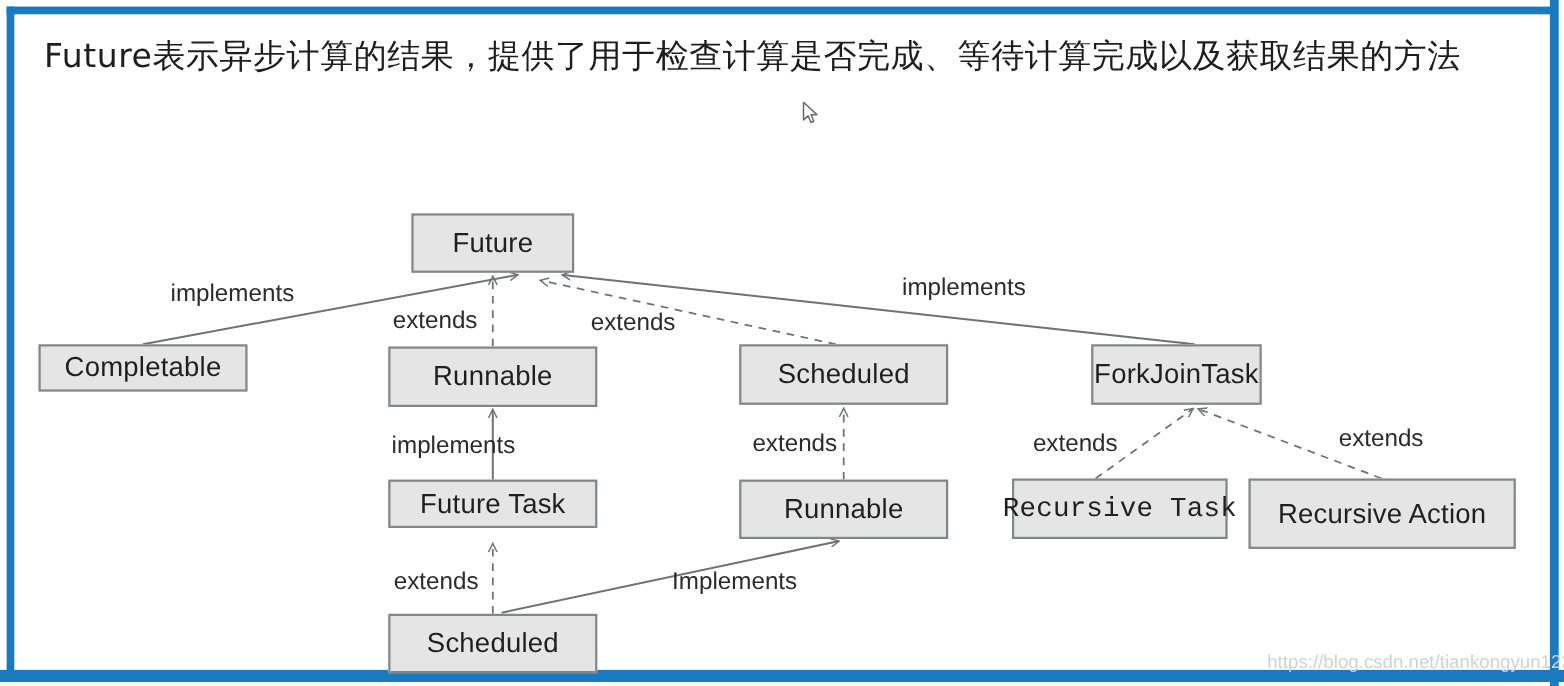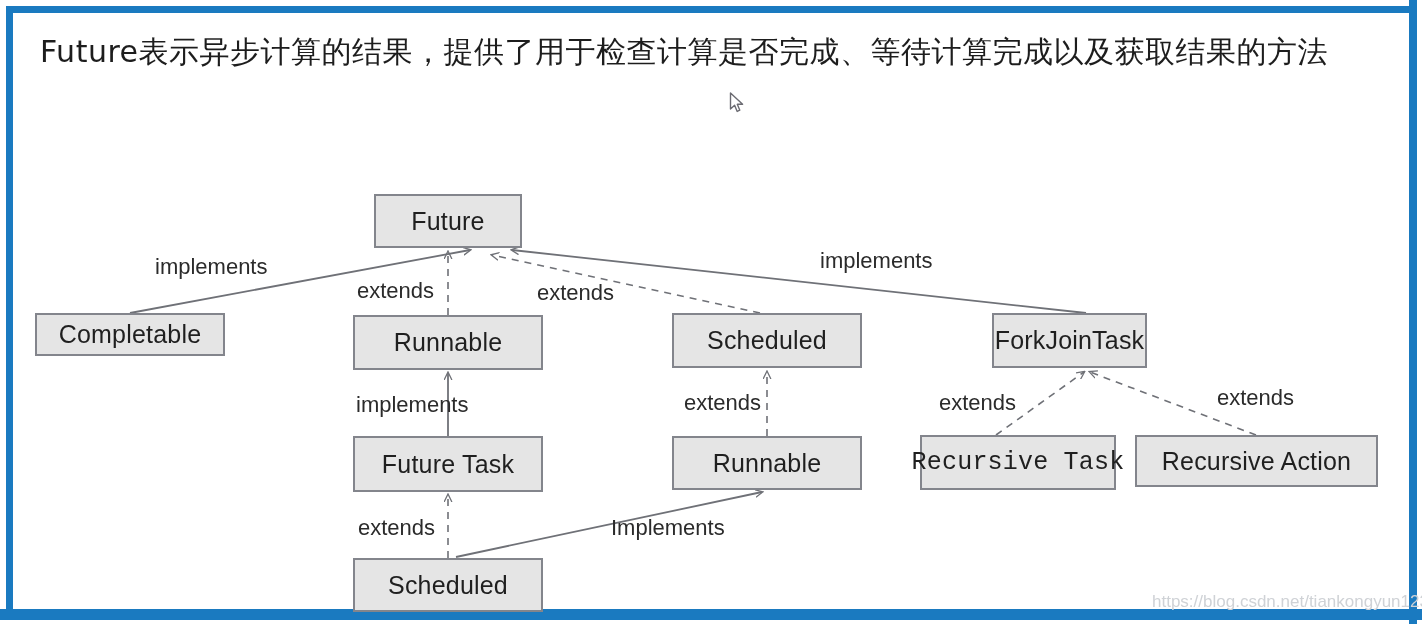--- a/index.html
+++ b/index.html
@@ -124,24 +124,24 @@
         <line x1="456" y1="557" x2="762" y2="492" stroke="#6f7177" stroke-width="1.8" marker-end="url(#arrow-solid)"></line>
       </g>
   </svg>
 
   <div id="node-layer">
       <div class="node" style="left: 374px; top: 194px; width: 148px; height: 54px;">Future</div>
       <div class="node" style="left: 35px; top: 313px; width: 190px; height: 43px;">Completable</div>
       <div class="node" style="left: 353px; top: 315px; width: 190px; height: 55px;">Runnable</div>
       <div class="node" style="left: 672px; top: 313px; width: 190px; height: 55px;">Scheduled</div>
       <div class="node" style="left: 992px; top: 313px; width: 155px; height: 55px;">ForkJoinTask</div>
-      <div class="node" style="left: 353px; top: 436px; width: 190px; height: 56px;">Future Task</div>
+      <div class="node" style="left: 353px; top: 436px; width: 190px; height: 44px;">Future Task</div>
       <div class="node" style="left: 672px; top: 436px; width: 190px; height: 54px;">Runnable</div>
       <div class="node" style="left: 920px; top: 435px; width: 196px; height: 55px; font-family: Liberation Mono, monospace;">Recursive Task</div>
-      <div class="node" style="left: 1135px; top: 435px; width: 243px; height: 52px;">Recursive Action</div>
+      <div class="node" style="left: 1135px; top: 435px; width: 243px; height: 64px;">Recursive Action</div>
       <div class="node" style="left: 353px; top: 558px; width: 190px; height: 54px;">Scheduled</div>
     </div>
   <div id="label-layer">
       <div class="edge-label" style="left: 155px; top: 254px;">implements</div>
       <div class="edge-label" style="left: 357px; top: 278px;">extends</div>
       <div class="edge-label" style="left: 537px; top: 280px;">extends</div>
       <div class="edge-label" style="left: 820px; top: 248px;">implements</div>
       <div class="edge-label" style="left: 356px; top: 392px;">implements</div>
       <div class="edge-label" style="left: 684px; top: 390px;">extends</div>
       <div class="edge-label" style="left: 939px; top: 390px;">extends</div>

